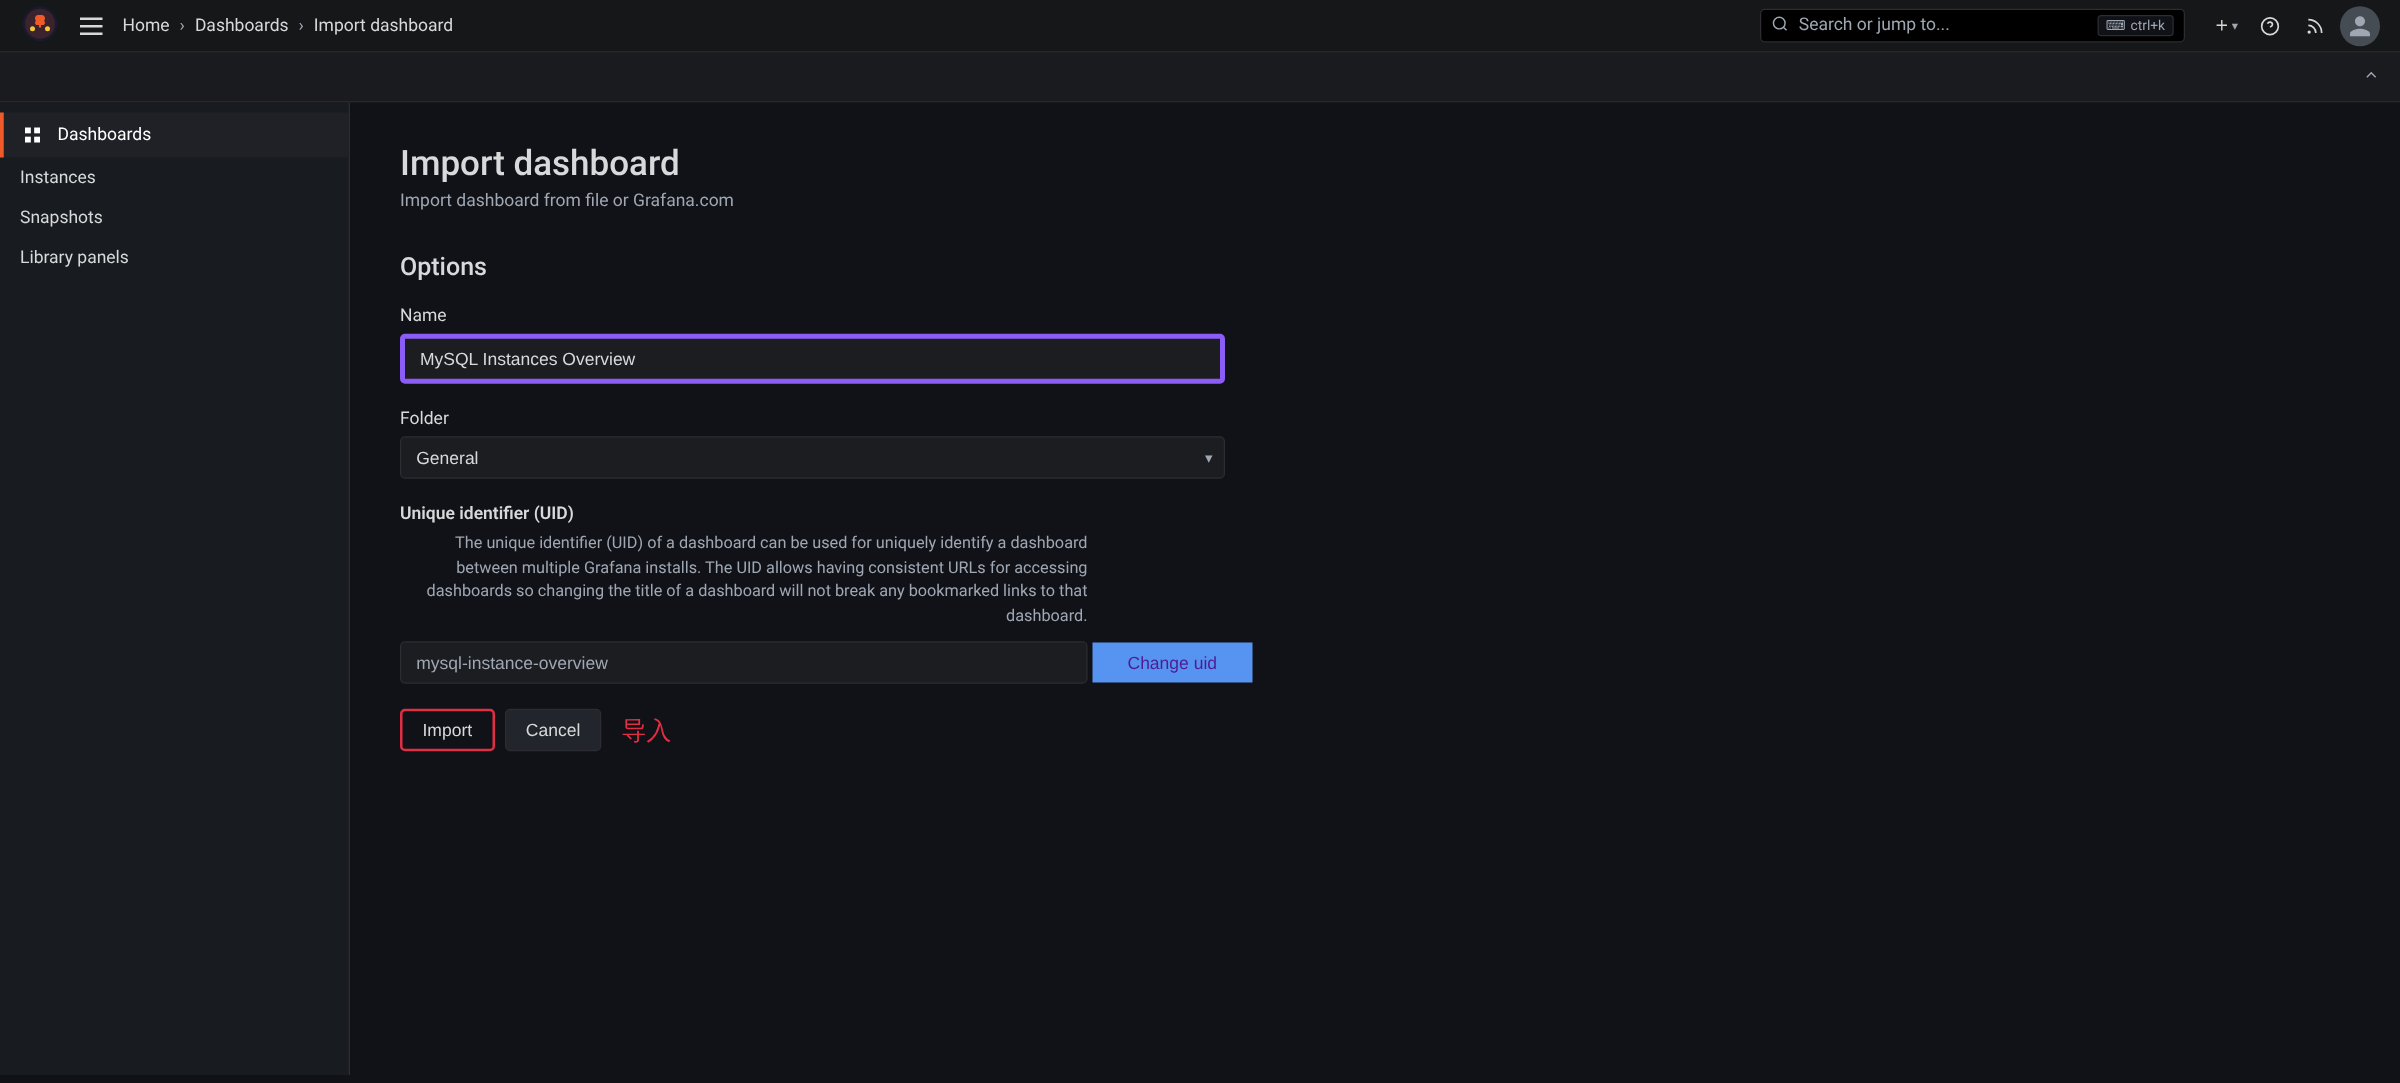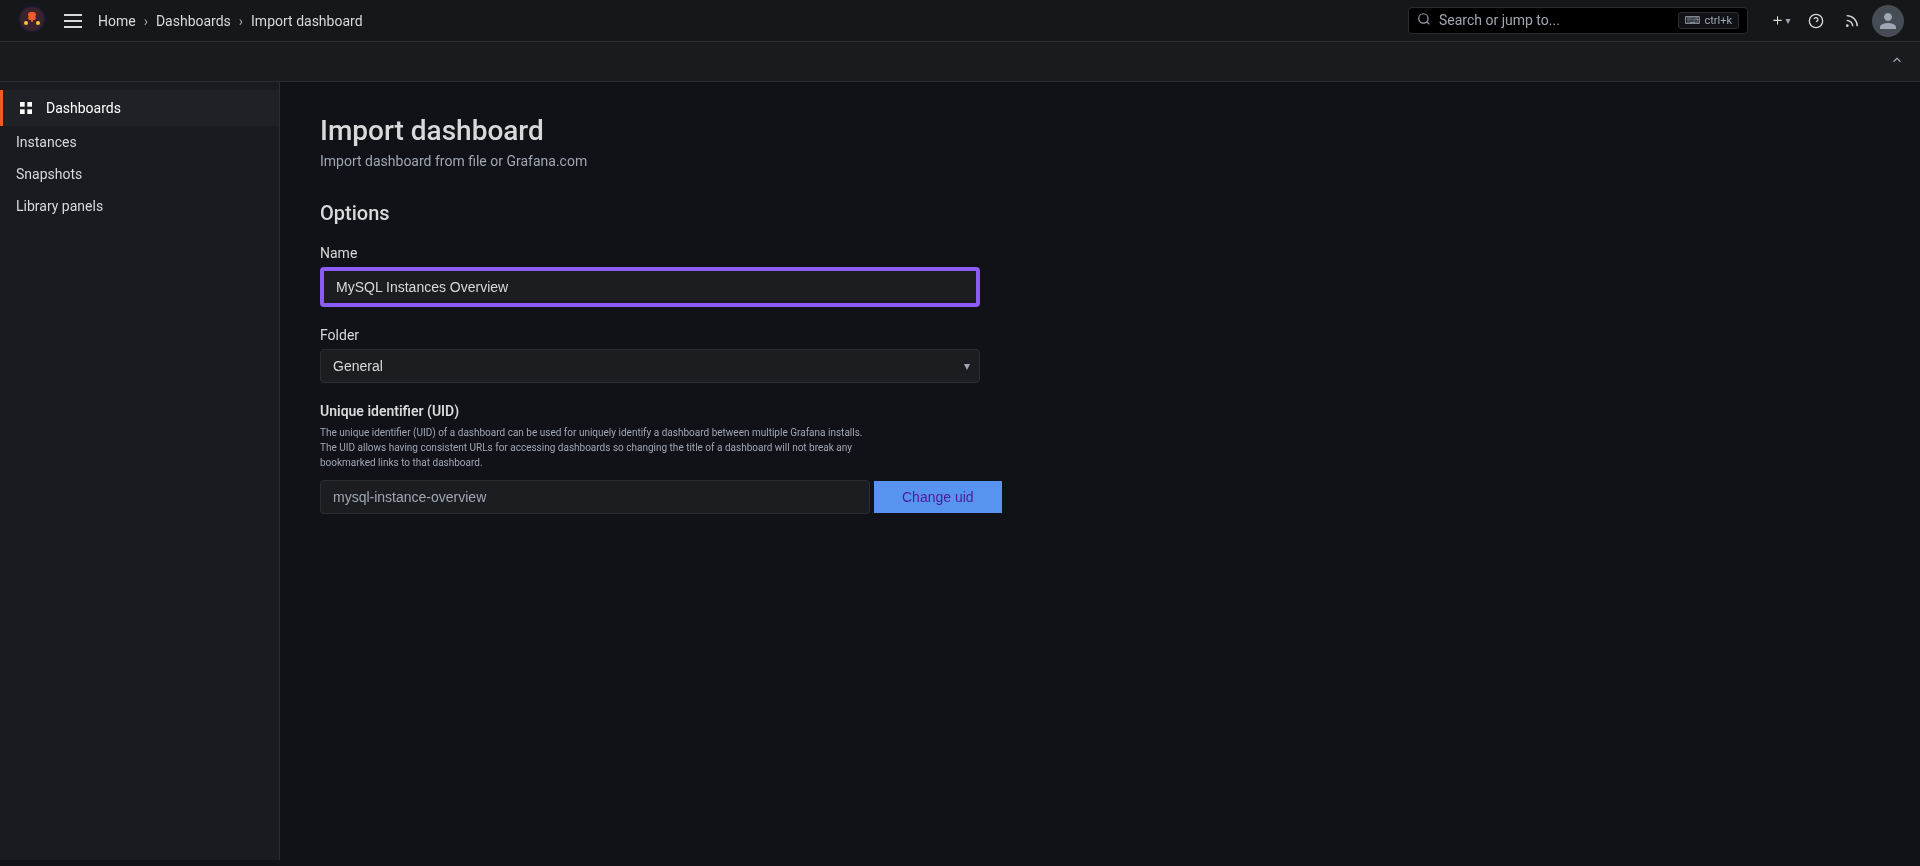--- a/index.html
+++ b/index.html
@@ -251,25 +251,26 @@
     .uid-section {
       margin-bottom: 20px;
     }
     .uid-label {
       font-size: 14px;
       font-weight: 600;
       color: #d8d9da;
       margin-bottom: 6px;
     }
     .uid-description {
-      font-size: 10px;
+      font-size: 13px;
       color: #9fa7b3;
       margin-bottom: 10px;
       max-width: 550px;
       line-height: 1.5;
+      text-align: right;
     }
     .uid-input-row {
       display: flex;
       gap: 4px;
       align-items: center;
     }
     .uid-input {
       flex: 1;
       max-width: 550px;
       background: #1c1d21;
@@ -453,14 +454,19 @@
 
     <div class="uid-section">
       <div class="uid-label">Unique identifier (UID)</div>
       <div class="uid-description">The unique identifier (UID) of a dashboard can be used for uniquely identify a dashboard between multiple Grafana installs. The UID allows having consistent URLs for accessing dashboards so changing the title of a dashboard will not break any bookmarked links to that dashboard.</div>
       <div class="uid-input-row">
         <input type="text" class="uid-input" value="mysql-instance-overview" style="">
         <button class="btn-change-uid">Change uid</button>
       </div>
     </div>
 
+    <div class="actions-row">
+      <button class="btn-import">Import</button>
+      <button class="btn-cancel">Cancel</button>
+      <span class="chinese-text">导入</span>
+    </div>
   </main>
 </div>
 
 </body></html>

